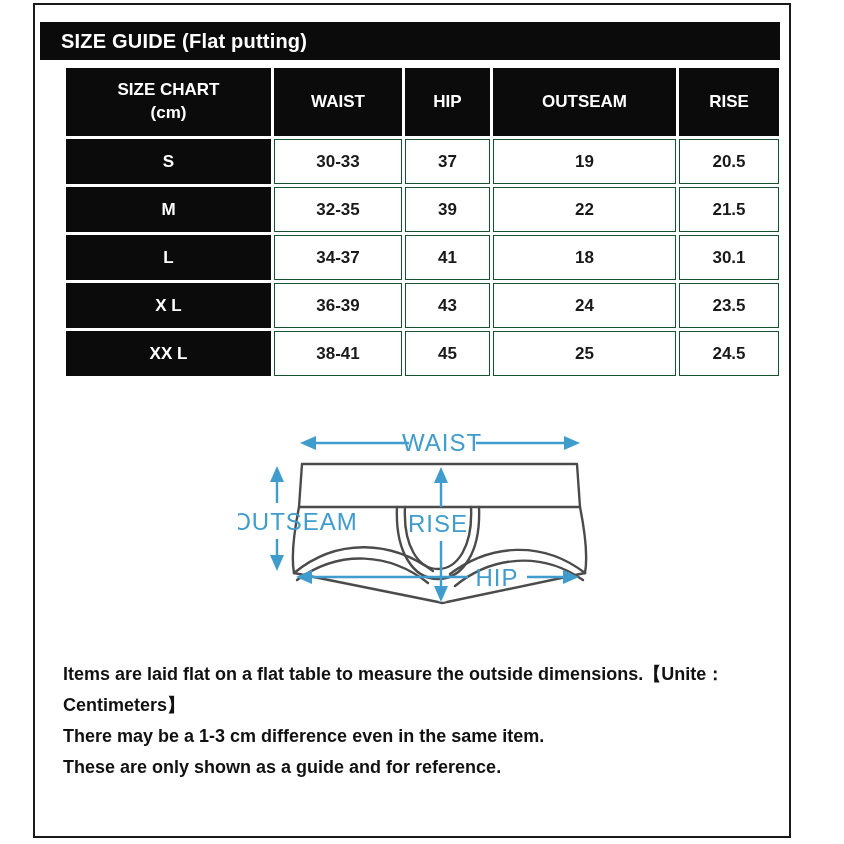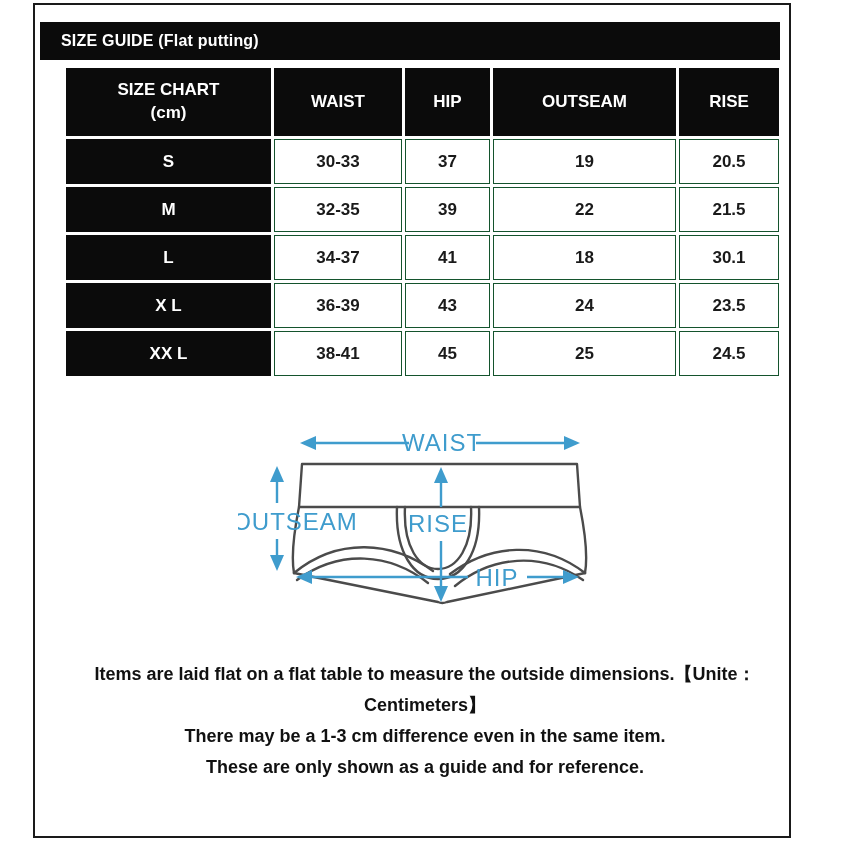--- a/index.html
+++ b/index.html
@@ -8,21 +8,21 @@
     font-family:"Liberation Sans","DejaVu Sans",sans-serif;
     color:#1a1a1a;
   }
   .frame{
     position:absolute;left:33px;top:3px;width:754px;height:831px;
     border:2px solid #1a1a1a;background:#ffffff;
   }
   .title-bar{
     position:absolute;left:40px;top:22px;width:740px;height:38px;
     background:#0b0b0b;color:#ffffff;display:flex;align-items:center;
-    font-size:16px;font-weight:bold;padding-left:21px;box-sizing:border-box;
+    font-size:20px;font-weight:bold;padding-left:21px;box-sizing:border-box;
     letter-spacing:0.2px;
   }
   table.size-table{
     position:absolute;left:63px;top:65px;
     border-collapse:separate;border-spacing:3px;
   }
   table.size-table td{
     text-align:center;vertical-align:middle;
     font-size:17px;font-weight:bold;
   }
@@ -35,21 +35,21 @@
   tr.head td{height:66px;line-height:1.35;}
   tr.datarow td{height:41px;}
   .c1{width:203px;} .c2{width:126px;} .c3{width:83px;} .c4{width:181px;} .c5{width:98px;}
   .diagram{
     position:absolute;left:238px;top:418px;width:368px;height:202px;
   }
   .notes{
     position:absolute;left:63px;top:659px;width:724px;
     font-size:18px;font-weight:bold;line-height:31px;color:#111111;
   }
-  .notes div{white-space:nowrap;text-align:center;}
+  .notes div{white-space:nowrap;}
   svg text{
     font-family:"Liberation Sans","DejaVu Sans",sans-serif;
     font-size:24px;letter-spacing:1px;
   }
 </style>
 </head>
 <body>
 
 <div class="frame"></div>
 

